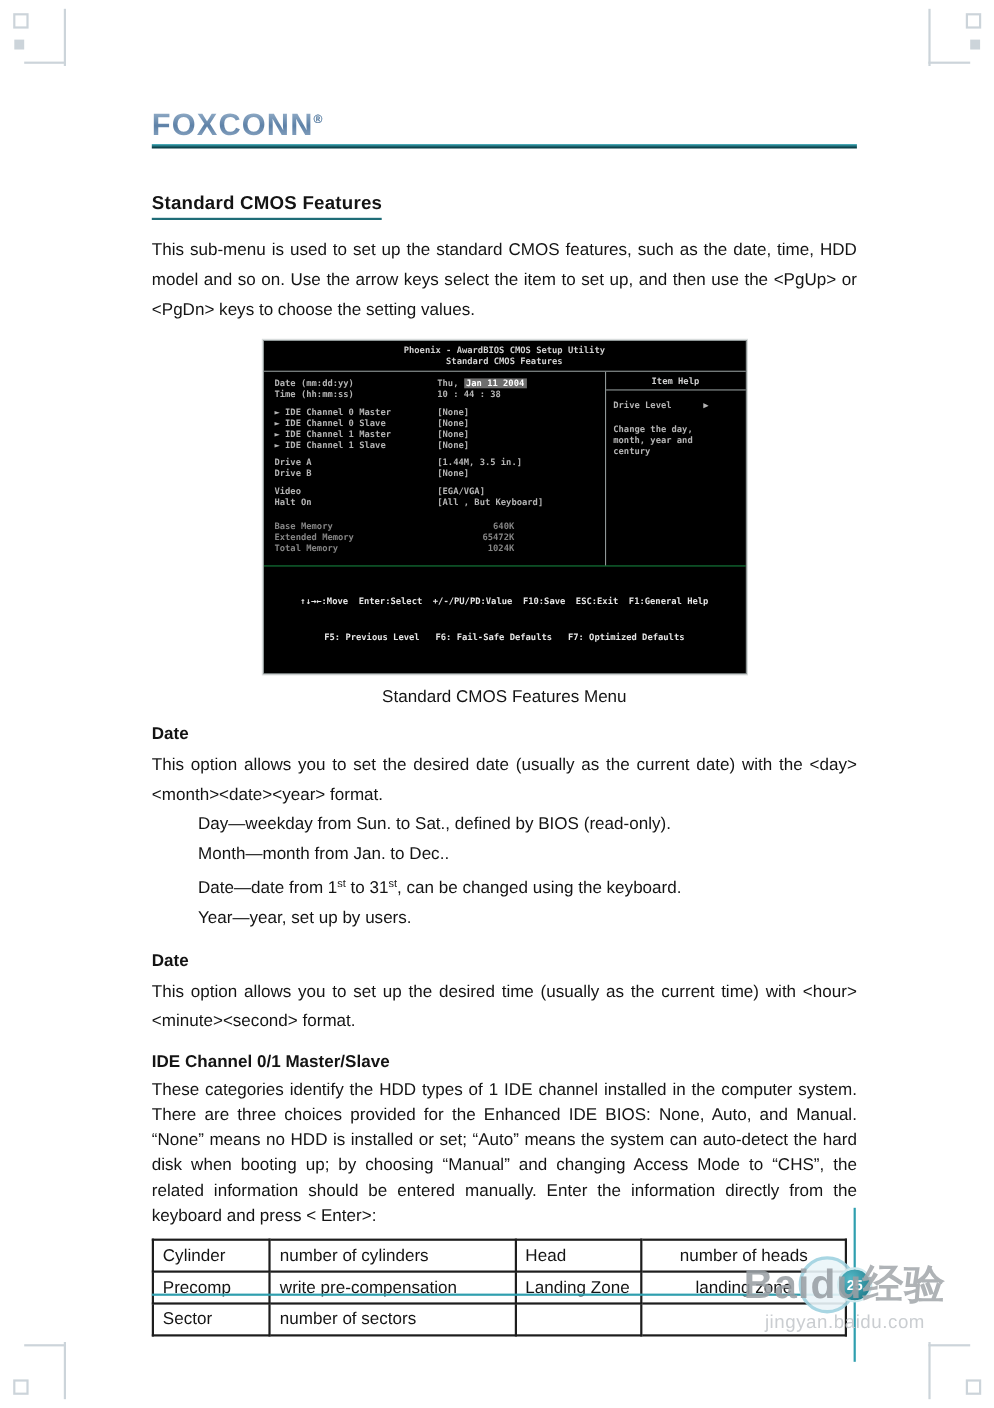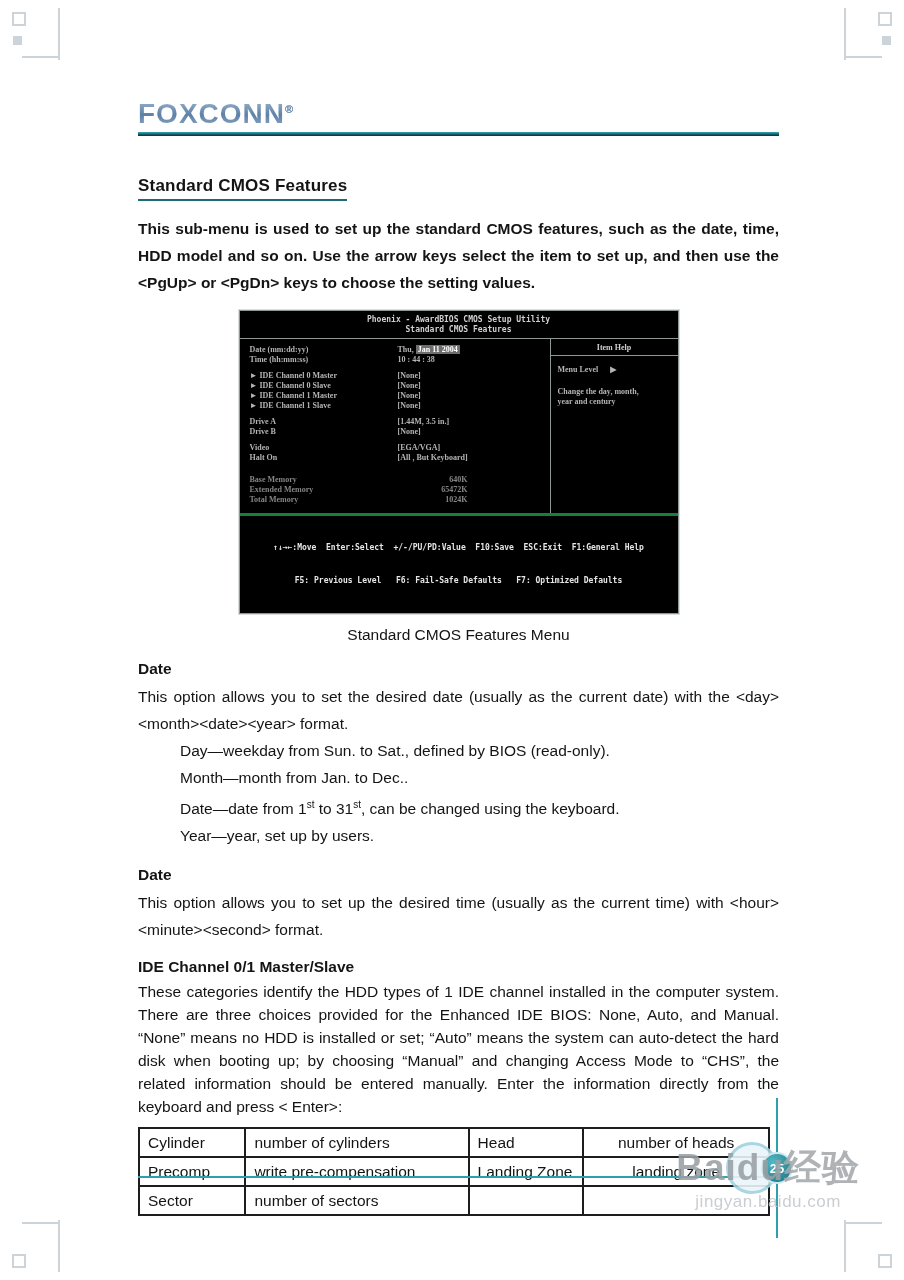--- a/index.html
+++ b/index.html
@@ -27,34 +27,34 @@
   .chapter { font-size:17px; font-weight:bold; font-style:italic; color:#1a1a1a; padding-bottom:4px; }
   .chapter .gap-span { display:inline-block; width:26px; }
   .header-rule { height:4px; margin-top:3px; background:linear-gradient(180deg,#3aa9b8 0%, #0b3f47 80%); }
 
   
   .doc-title {
     display:inline-block; margin-top:40px; font-size:17px; font-weight:bold;
     padding-bottom:3px; border-bottom:2px solid #1f6c77; letter-spacing:.2px;
   }
   .para { font-size:15.5px; line-height:27px; text-align:justify; }
-  .intro { margin-top:14px;font-weight:bold; }
+  .intro { margin-top:14px; }
   .sec-h { font-size:15.5px; font-weight:bold; }
   .litem { font-size:15.5px; line-height:27px; margin-left:42px; }
   sup { font-size:10px; }
 
   
   .bios {
     width:440px; margin:14px auto 0; background:#000;
     border:1px solid #8f9797; outline:1px solid #d9dddd;
     color:#b4b4b4; font-family:"DejaVu Sans Mono", monospace;
     font-size:8px; font-weight:bold;
   }
   .bios-title { text-align:center; padding:4px 0 3px; line-height:10px; color:#d0d0d0; }
-  .bios-main { display:flex; border-top:1px solid #8f9797; border-bottom:3px solid #15803d; height:178px;font-family:Liberation Serif, serif; }
+  .bios-main { display:flex; border-top:1px solid #8f9797; border-bottom:1px solid #15803d; height:178px; }
   .bios-left { flex:1; padding:6px 0 0 10px; }
   .brow { display:flex; line-height:10px; white-space:pre; }
   .blabel { width:148px; flex:none; }
   .bval { white-space:pre; }
   .hl { background:#6e6e6e; color:#ffffff; padding:0 2px; }
   .rgap { margin-top:6px; }
   .bmem { margin-top:12px; color:#858585; }
   .bmem .bval { width:70px; text-align:right; }
   .bios-right { width:128px; flex:none; border-left:1px solid #8f9797; display:flex; flex-direction:column; }
   .ih-title { text-align:center; border-bottom:1px solid #8f9797; padding:4px 0 3px; color:#d0d0d0; }
@@ -156,21 +156,21 @@
           <div class="brow"><span class="blabel">Halt On</span><span class="bval">[All , But Keyboard]</span></div>
           <div class="bmem">
             <div class="brow"><span class="blabel">Base Memory</span><span class="bval">640K</span></div>
             <div class="brow"><span class="blabel">Extended Memory</span><span class="bval">65472K</span></div>
             <div class="brow"><span class="blabel">Total Memory</span><span class="bval">1024K</span></div>
           </div>
         </div>
         <div class="bios-right">
           <div class="ih-title">Item Help</div>
           <div class="ih-body">
-            <div class="menu-level">Menu Level      ▶</div>
+            <div class="menu-level">Drive Level      ▶</div>
             <div class="help-text">Change the day, month, year and century</div>
           </div>
         </div>
       </div>
       <div class="bios-footer">
         <div>↑↓→←:Move  Enter:Select  +/-/PU/PD:Value  F10:Save  ESC:Exit  F1:General Help</div>
         <div>F5: Previous Level   F6: Fail-Safe Defaults   F7: Optimized Defaults</div>
       </div>
     </div>
 

